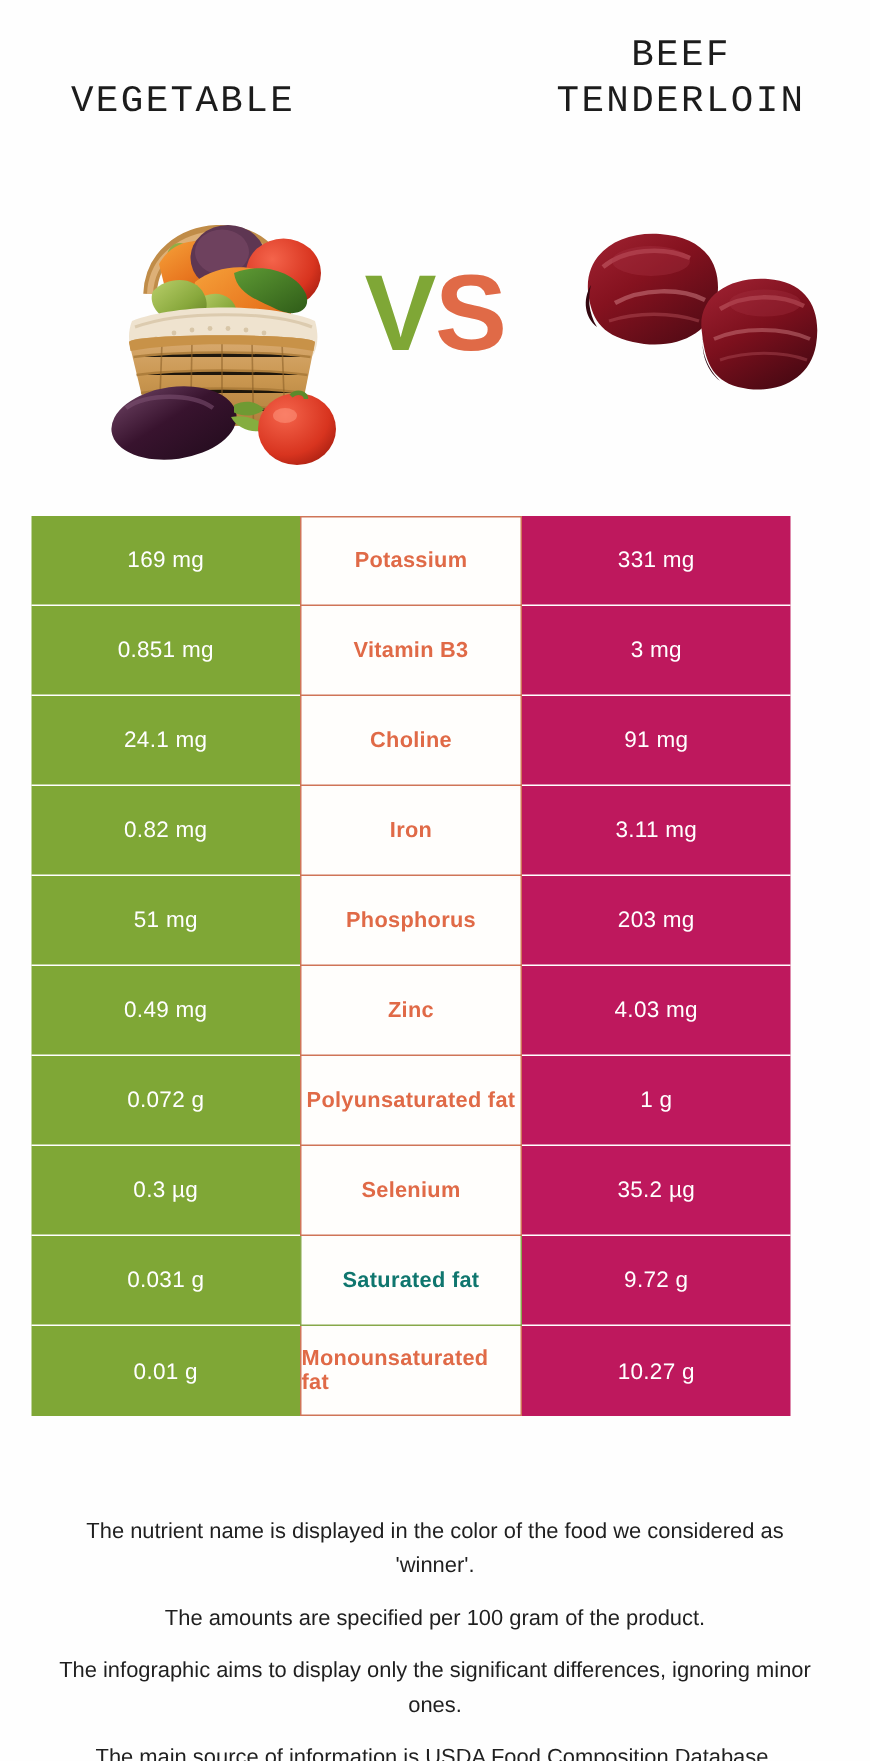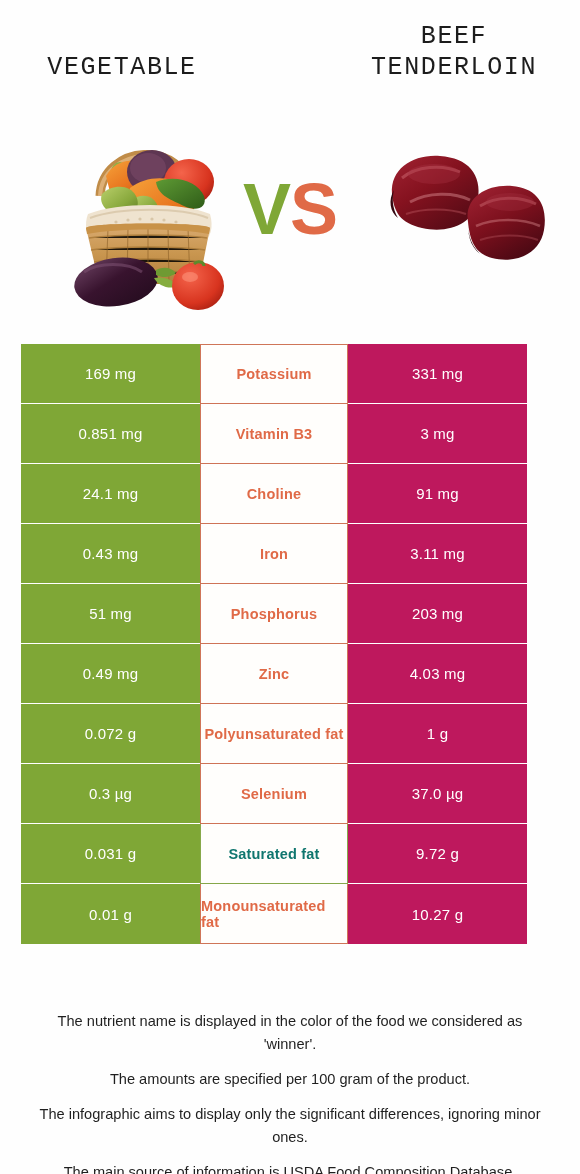--- a/index.html
+++ b/index.html
@@ -314,21 +314,21 @@
       <div class="cell cell-right">3 mg</div>
     </div>
 
     <div class="row">
       <div class="cell cell-left">24.1 mg</div>
       <div class="cell cell-mid win-beef">Choline</div>
       <div class="cell cell-right">91 mg</div>
     </div>
 
     <div class="row">
-      <div class="cell cell-left">0.43 mg</div>
+      <div class="cell cell-left">0.82 mg</div>
       <div class="cell cell-mid win-beef">Iron</div>
       <div class="cell cell-right">3.11 mg</div>
     </div>
 
     <div class="row">
       <div class="cell cell-left">51 mg</div>
       <div class="cell cell-mid win-beef">Phosphorus</div>
       <div class="cell cell-right">203 mg</div>
     </div>
 
@@ -340,21 +340,21 @@
 
     <div class="row">
       <div class="cell cell-left">0.072 g</div>
       <div class="cell cell-mid win-beef">Polyunsaturated fat</div>
       <div class="cell cell-right">1 g</div>
     </div>
 
     <div class="row">
       <div class="cell cell-left">0.3 µg</div>
       <div class="cell cell-mid win-beef">Selenium</div>
-      <div class="cell cell-right">37.0 µg</div>
+      <div class="cell cell-right">35.2 µg</div>
     </div>
 
     <div class="row">
       <div class="cell cell-left">0.031 g</div>
       <div class="cell cell-mid win-veg">Saturated fat</div>
       <div class="cell cell-right">9.72 g</div>
     </div>
 
     <div class="row">
       <div class="cell cell-left">0.01 g</div>

